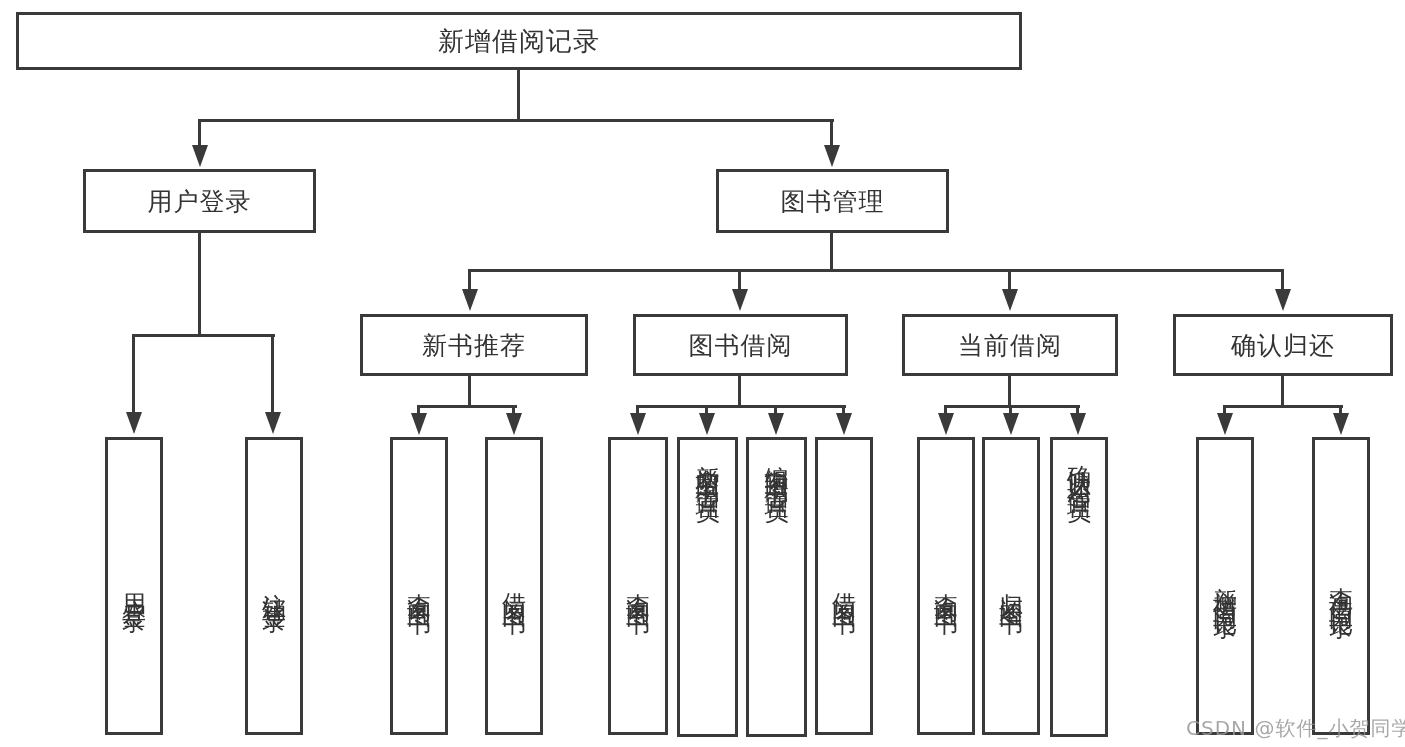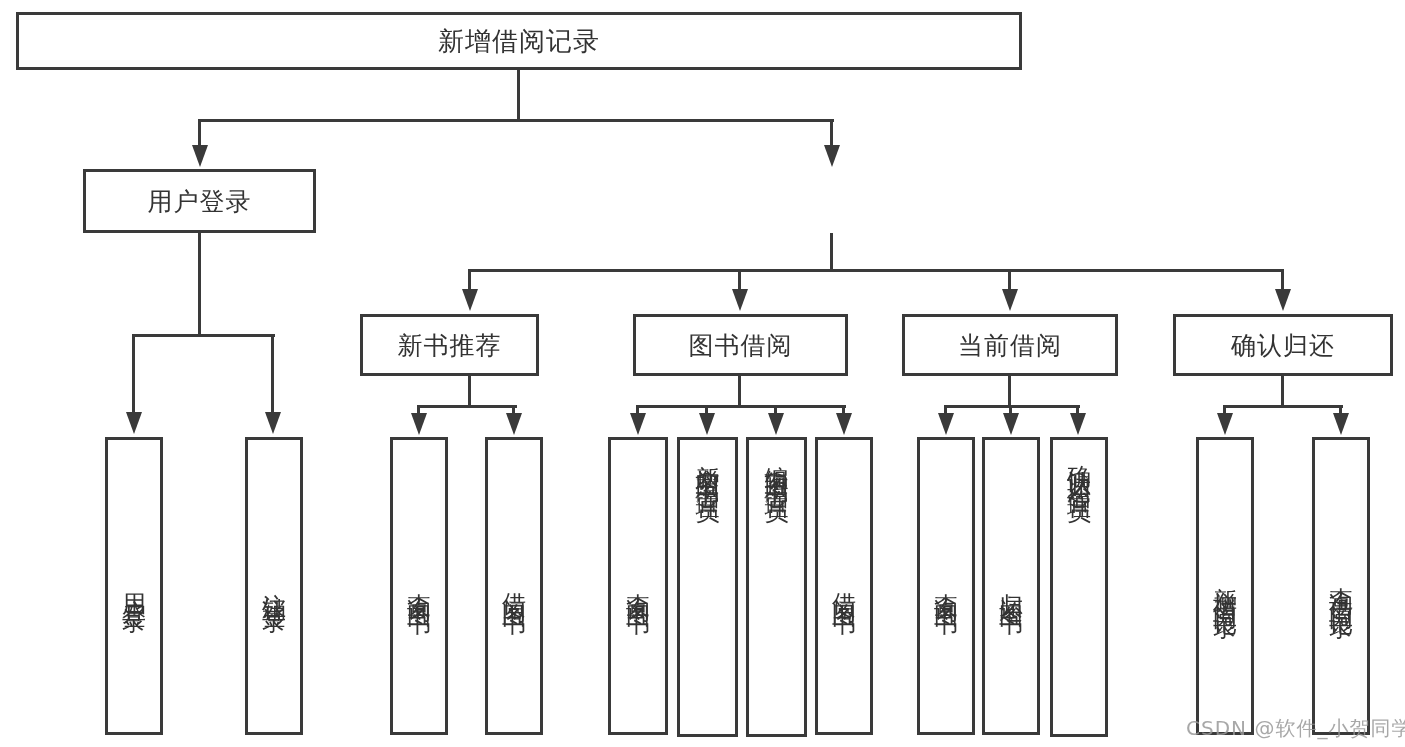--- a/index.html
+++ b/index.html
@@ -37,22 +37,25 @@
 <div class="canvas">
 
   <div class="box h root" style="left:16px;top:12px;width:1006px;height:58px">
     <span>新增借阅记录</span>
   </div>
 
   <div class="box h" style="left:83px;top:169px;width:233px;height:64px">
     <span>用户登录</span>
   </div>
 
+  <div class="box h" style="left:716px;top:169px;width:233px;height:64px">
+    <span>图书管理</span>
+  </div>
 
-  <div class="box h" style="left:360px;top:314px;width:179px;height:62px">
+  <div class="box h" style="left:360px;top:314px;width:228px;height:62px">
     <span>新书推荐</span>
   </div>
 
   <div class="box h" style="left:633px;top:314px;width:215px;height:62px">
     <span>图书借阅</span>
   </div>
 
   <div class="box h" style="left:902px;top:314px;width:216px;height:62px">
     <span>当前借阅</span>
   </div>

